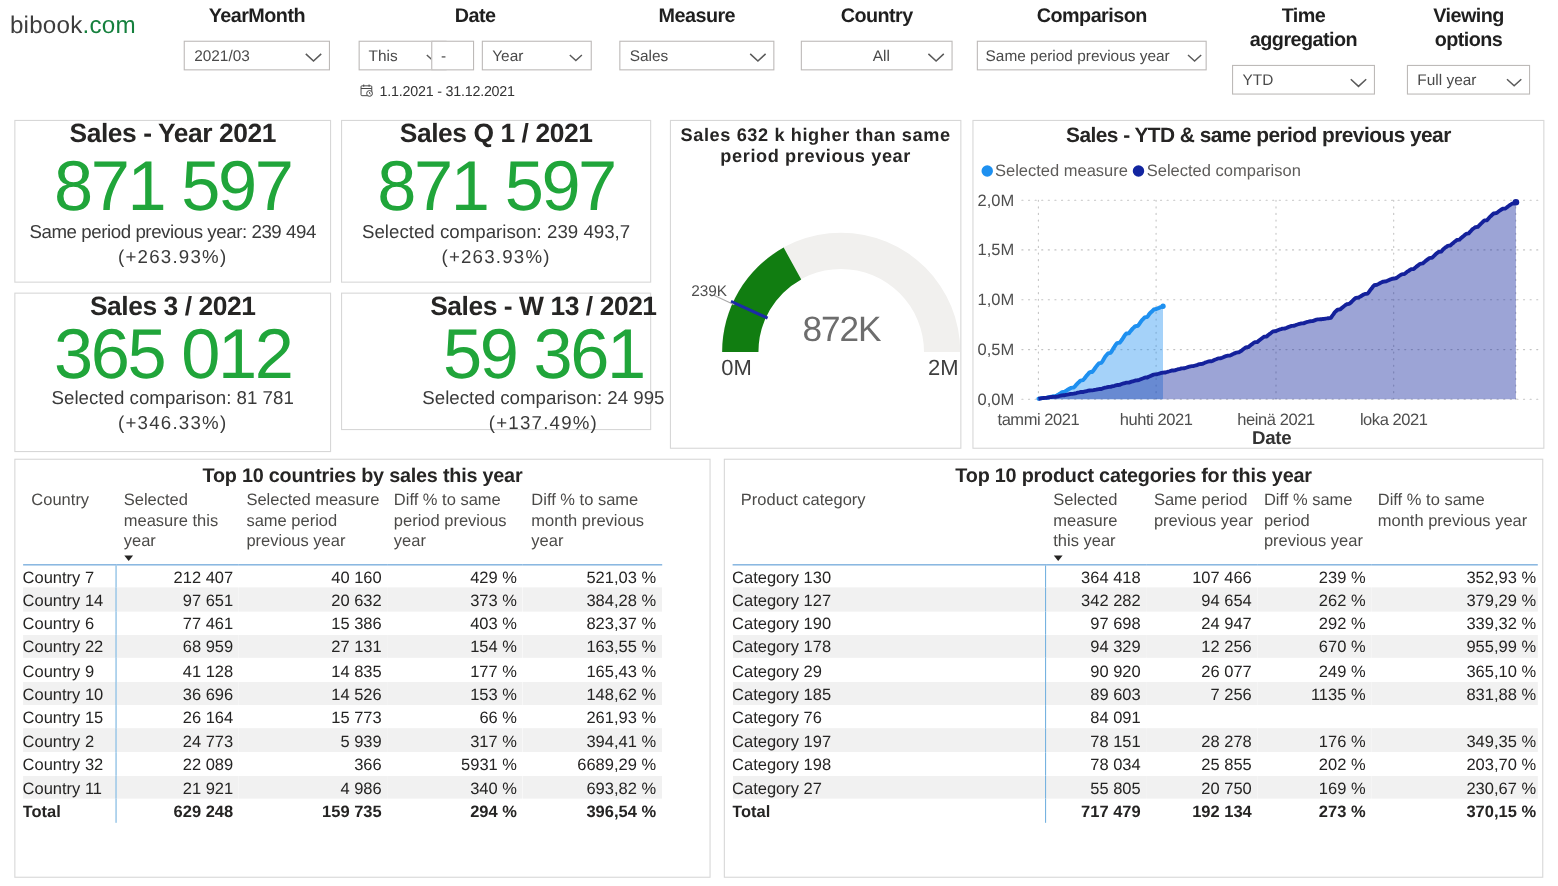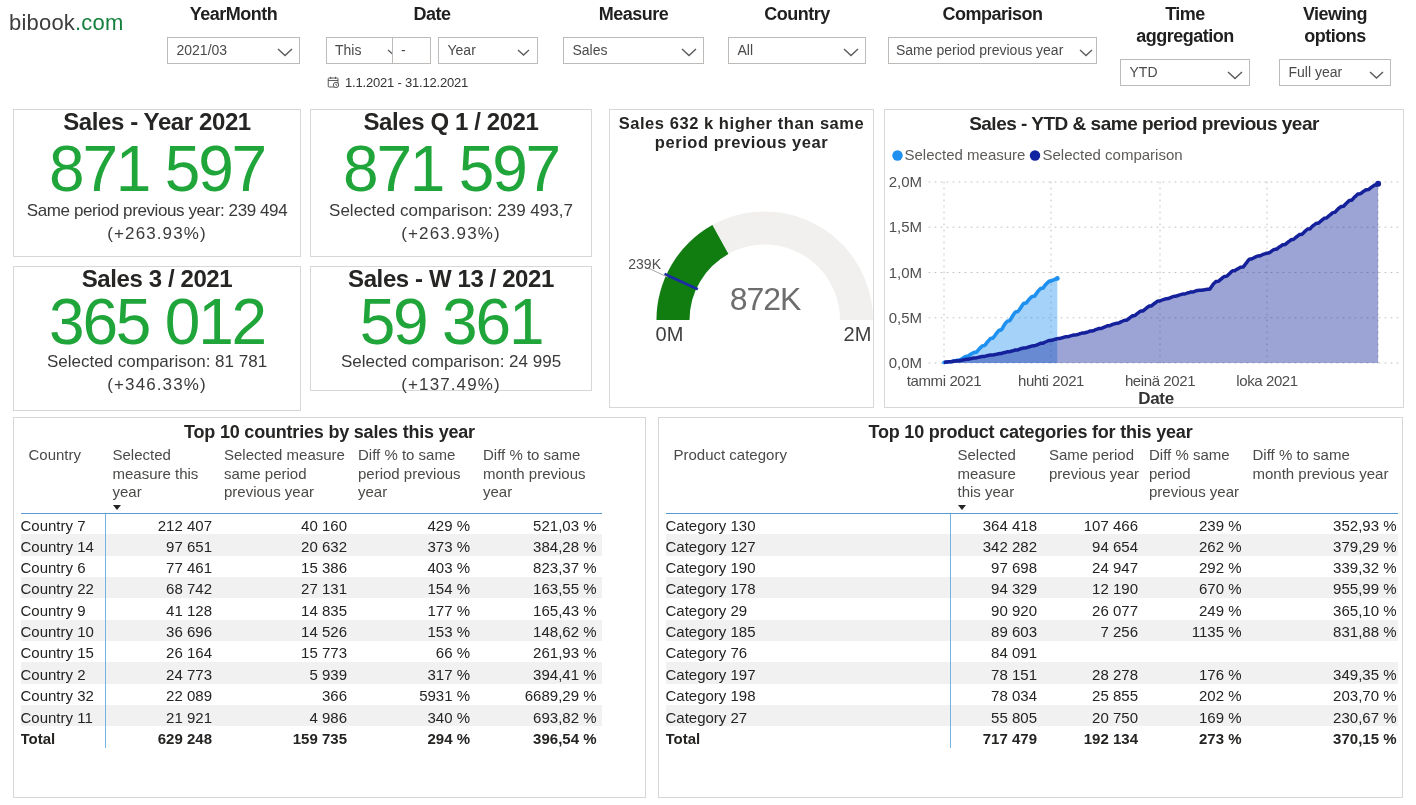--- a/index.html
+++ b/index.html
@@ -53,21 +53,21 @@
   <div class="dd" style="left:326px; top:37px; width:80px; padding-left:8px;">This<svg class="chev" width="12" height="7" viewBox="0 0 12 7" style="right:6px;top:11px;">
         <path d="M1,1 L6,5.5 L11,1" fill="none" stroke="#5a5a5a" stroke-width="1.3"></path>
       </svg></div>
   <div class="dd" style="left:392px; top:37px; width:39px; padding-left:8px;">-</div>
   <div class="dd" style="left:438px; top:37px; width:100px;">Year<svg class="chev" width="13" height="8" viewBox="0 0 13 8" style="right:7px;top:11px;">
         <path d="M1,1 L6.5,6 L12,1" fill="none" stroke="#5a5a5a" stroke-width="1.3"></path>
       </svg></div>
   <div class="dd" style="left:563px; top:37px; width:141px;">Sales<svg class="chev" width="16" height="9" viewBox="0 0 16 9">
         <path d="M1,1 L8,7.5 L15,1" fill="none" stroke="#5a5a5a" stroke-width="1.4"></path>
       </svg></div>
-  <div class="dd" style="left:728px; top:37px; width:138px;">All<svg class="chev" width="16" height="9" viewBox="0 0 16 9">
+  <div class="dd" style="left:728px; top:37px; width:138px;text-align:center;">All<svg class="chev" width="16" height="9" viewBox="0 0 16 9">
         <path d="M1,1 L8,7.5 L15,1" fill="none" stroke="#5a5a5a" stroke-width="1.4"></path>
       </svg></div>
   <div class="dd" style="left:888px; top:37px; width:209px; padding-left:7px;">Same period previous year<svg class="chev" width="14" height="8" viewBox="0 0 14 8" style="right:3px;top:11px;">
         <path d="M1,1 L7,6.5 L13,1" fill="none" stroke="#5a5a5a" stroke-width="1.3"></path>
       </svg></div>
   <div class="dd" style="left:1120px; top:59px; width:130px;">YTD<svg class="chev" width="16" height="9" viewBox="0 0 16 9" style="top:11px;">
         <path d="M1,1 L8,7.5 L15,1" fill="none" stroke="#5a5a5a" stroke-width="1.4"></path>
       </svg></div>
   <div class="dd" style="left:1279px; top:59px; width:112px;">Full year<svg class="chev" width="15" height="9" viewBox="0 0 15 9" style="right:6px;top:11px;">
         <path d="M1,1 L7.5,7 L14,1" fill="none" stroke="#5a5a5a" stroke-width="1.4"></path>
@@ -95,21 +95,21 @@
   <div class="panel" style="left:310px; top:109px; width:282px; height:148px;">
     <div class="card-title">Sales Q 1 / 2021</div>
     <div class="bignum" style="top:27px;">871 597</div>
     <div class="sub" style="top:90px;">Selected comparison: 239 493,7<br><span class="pct">(+263.93%)</span></div>
   </div>
   <div class="panel" style="left:13px; top:266px; width:288px; height:145px;">
     <div class="card-title">Sales 3 / 2021</div>
     <div class="bignum" style="top:23px;">365 012</div>
     <div class="sub" style="top:84px;">Selected comparison: 81 781<br><span class="pct">(+346.33%)</span></div>
   </div>
-  <div class="panel" style="left:310px; top:266px; width:282px; height:125px;">
+  <div class="panel" style="left:310px; top:266px; width:282px; height:125px;padding-left:43px;">
     <div class="card-title">Sales - W 13 / 2021</div>
     <div class="bignum" style="top:23px;">59 361</div>
     <div class="sub" style="top:84px;">Selected comparison: 24 995<br><span class="pct">(+137.49%)</span></div>
   </div>
 
   <div class="panel" style="left:609px; top:109px; width:265px; height:299px;">
     <div style="position:absolute; top:4px; width:100%; text-align:center; font-size:16.5px; font-weight:bold; color:#262524; letter-spacing:0.55px; line-height:18.5px;">Sales 632 k higher than same<br>period previous year</div>
     <svg width="263" height="297" viewBox="0 0 263 297" style="position:absolute; left:0; top:0;">
 
       <path d="M 46.5,210 A 108.5,108.5 0 0 1 263.5,210 L 230.5,210 A 75.5,75.5 0 0 0 79.5,210 Z" fill="#f1f0ee" transform="translate(-0.5,0)"></path>
@@ -198,21 +198,21 @@
             </tr>
 <tr>
               <td class="name bluesep">Country 6</td>
               <td class="num">77 461</td>
               <td class="num">15 386</td>
               <td class="num">403 %</td>
               <td class="num">823,37 %</td>
             </tr>
 <tr class="alt">
               <td class="name bluesep">Country 22</td>
-              <td class="num">68 742</td>
+              <td class="num">68 959</td>
               <td class="num">27 131</td>
               <td class="num">154 %</td>
               <td class="num">163,55 %</td>
             </tr>
 <tr>
               <td class="name bluesep">Country 9</td>
               <td class="num">41 128</td>
               <td class="num">14 835</td>
               <td class="num">177 %</td>
               <td class="num">165,43 %</td>
@@ -302,21 +302,21 @@
 <tr>
               <td class="name bluesep">Category 190</td>
               <td class="num">97 698</td>
               <td class="num">24 947</td>
               <td class="num">292 %</td>
               <td class="num">339,32 %</td>
             </tr>
 <tr class="alt">
               <td class="name bluesep">Category 178</td>
               <td class="num">94 329</td>
-              <td class="num">12 190</td>
+              <td class="num">12 256</td>
               <td class="num">670 %</td>
               <td class="num">955,99 %</td>
             </tr>
 <tr>
               <td class="name bluesep">Category 29</td>
               <td class="num">90 920</td>
               <td class="num">26 077</td>
               <td class="num">249 %</td>
               <td class="num">365,10 %</td>
             </tr>

